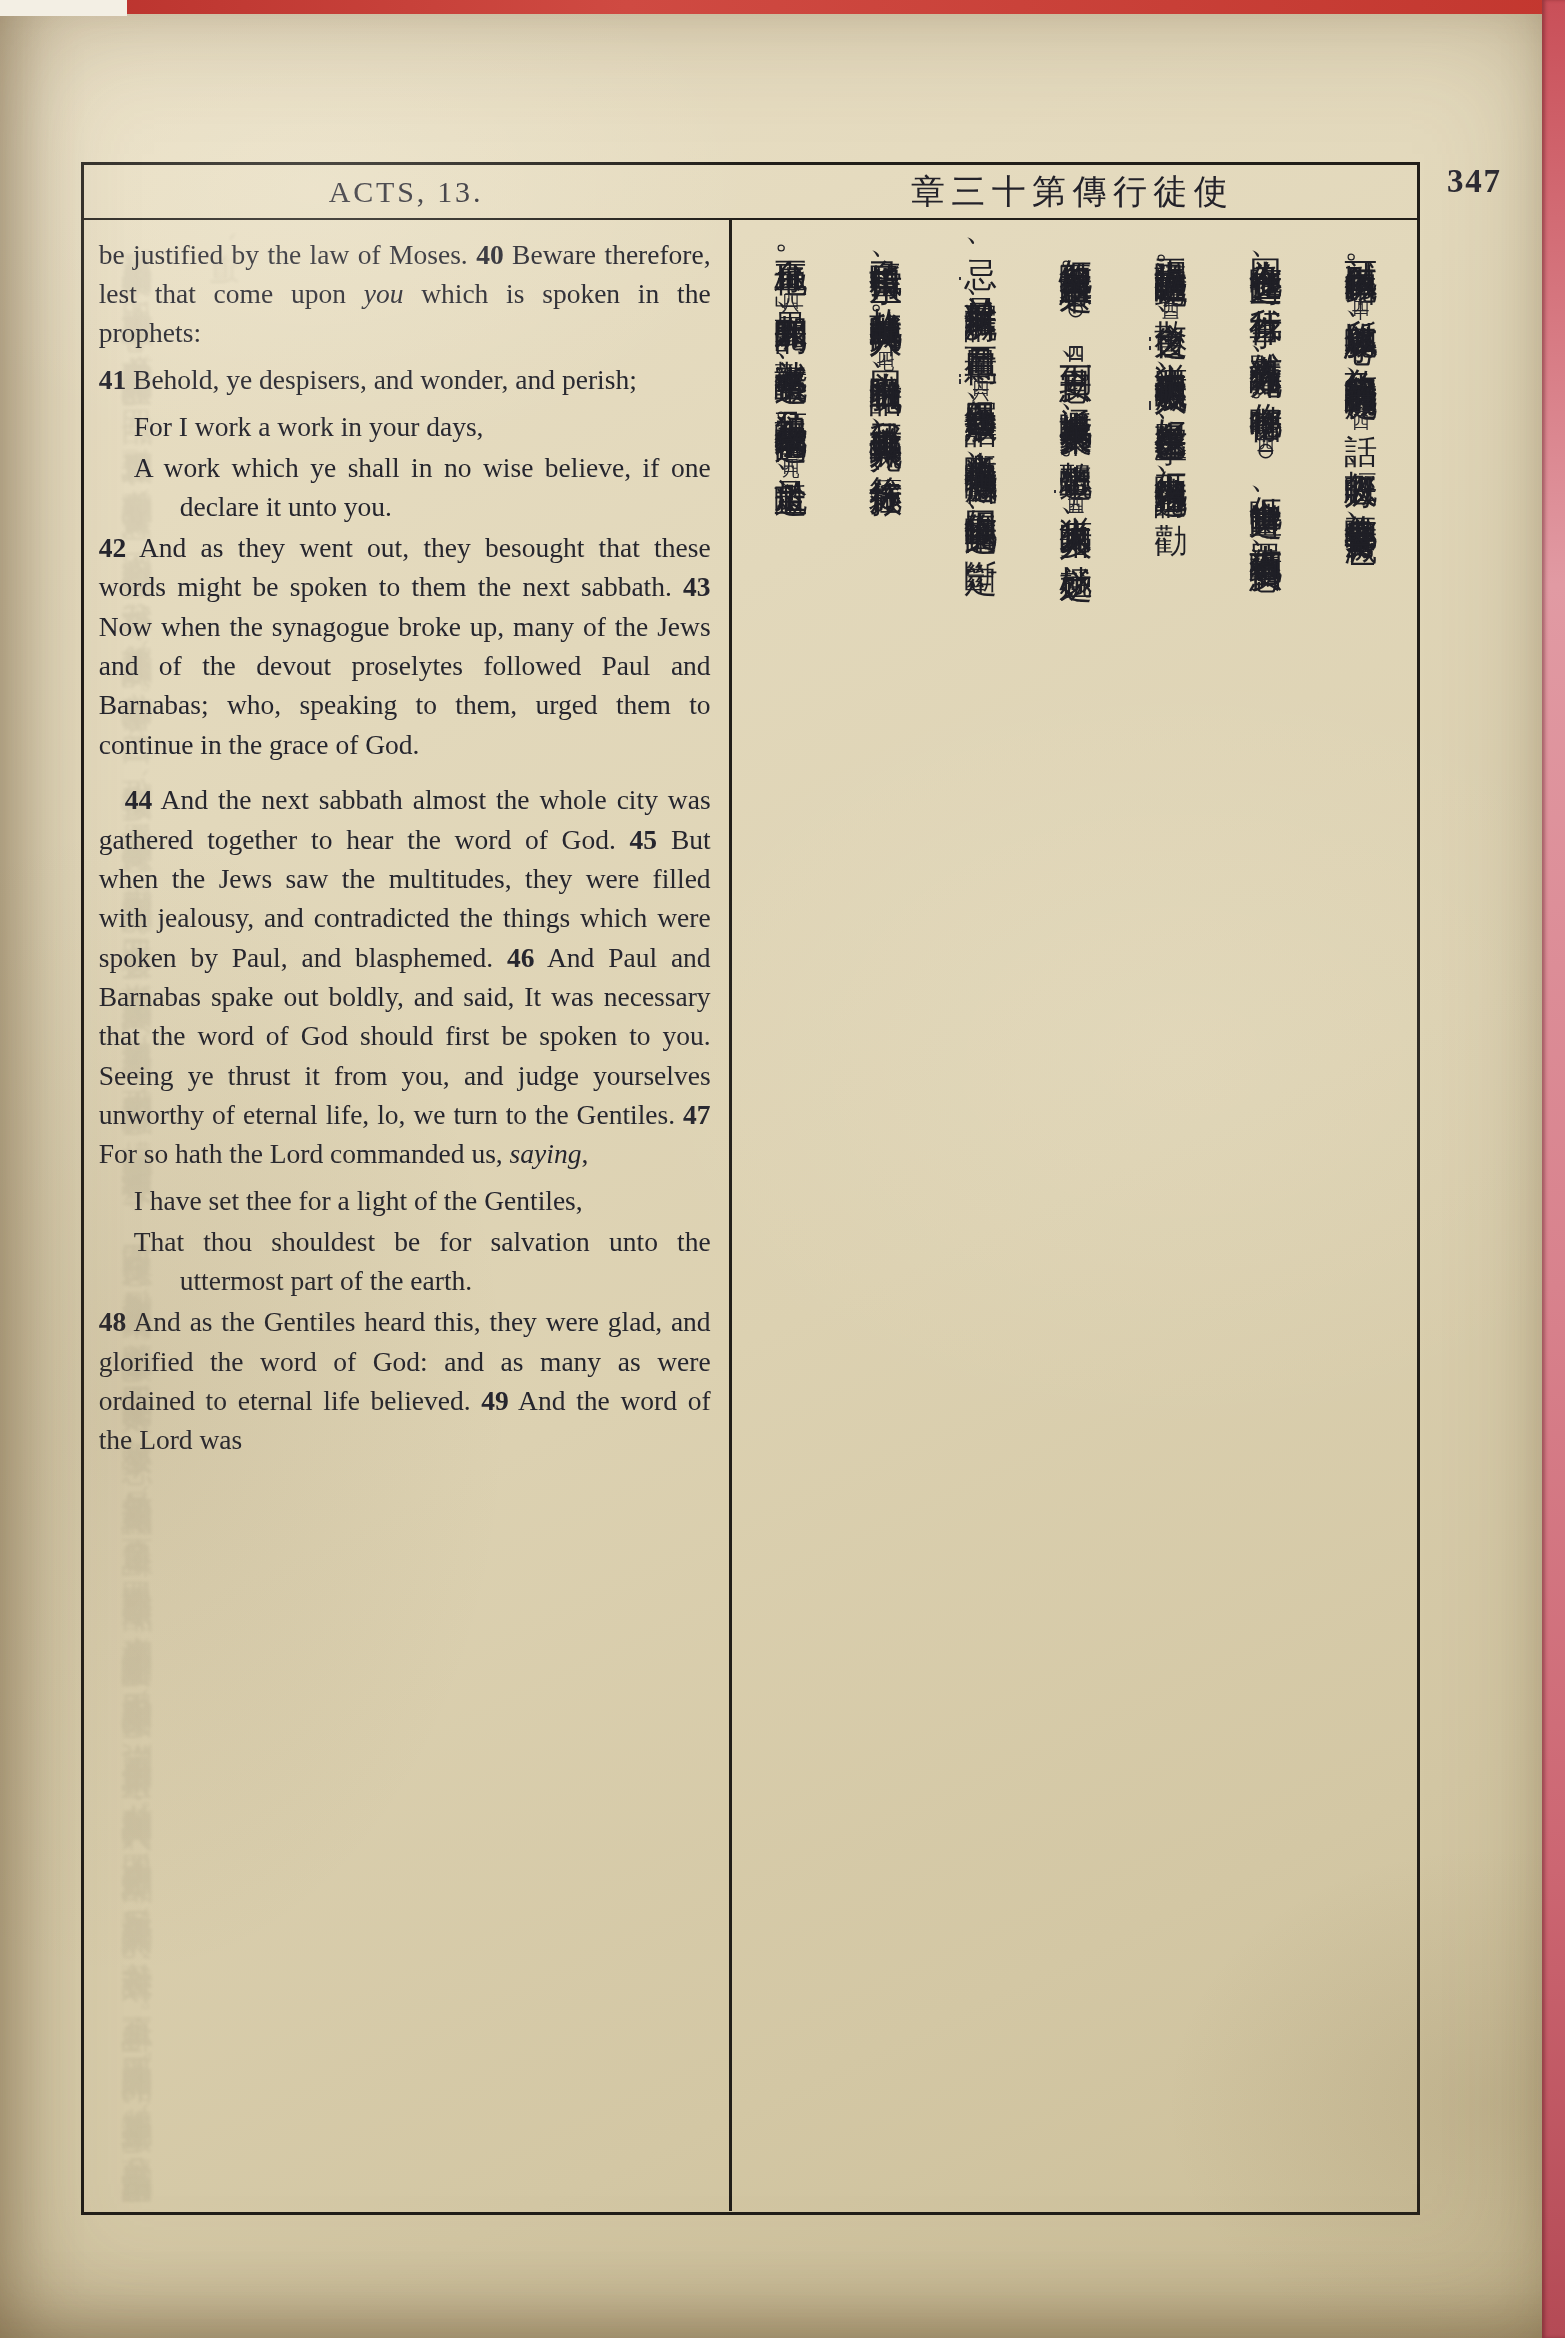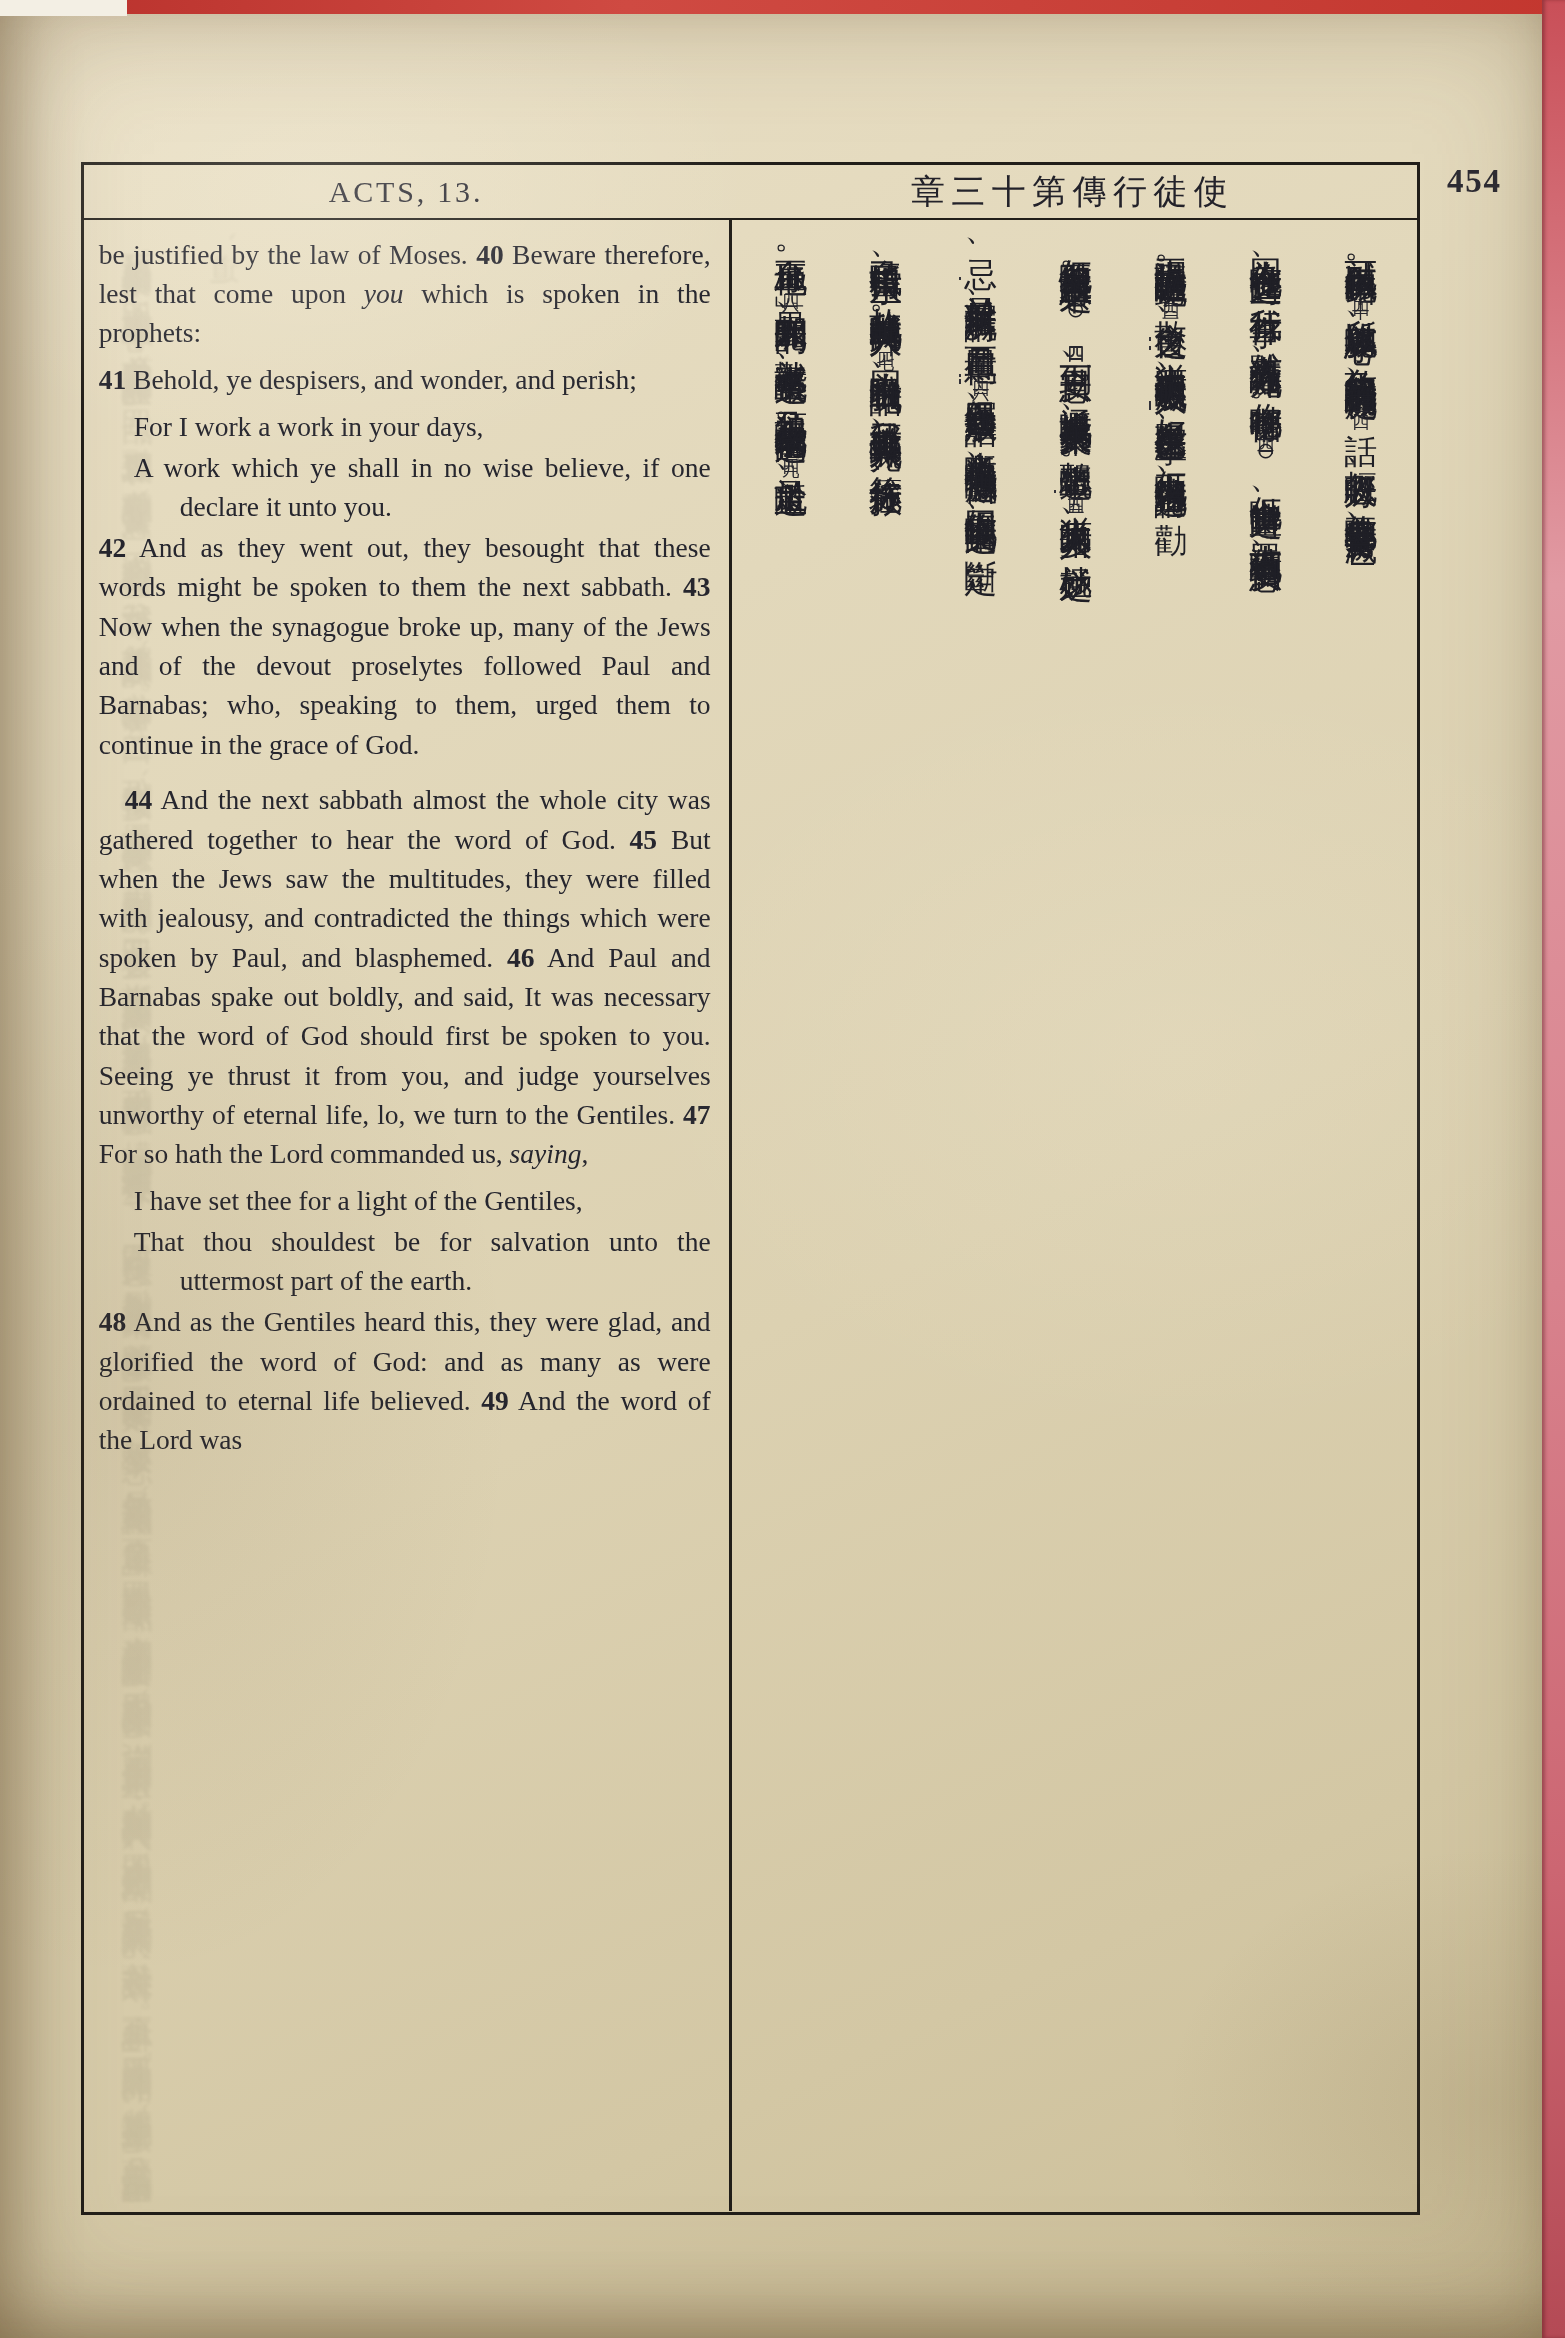--- a/index.html
+++ b/index.html
@@ -104,21 +104,21 @@
           <div class="vcol">因為你哋在世之時、我行一件事、雖然有人講過你哋知、你哋都唔信呀。<span class="vm">四二</span>○佢哋出會堂之時、眾人請佢哋到下個安息日、</div>
           <div class="vcol">再講呢的說話過佢哋聽。<span class="vm">四三</span>散會之後、<span class="pn">猶太</span>人共跟<span class="pn">猶太</span>教虔敬嘅人、好多跟從<span class="pn">保羅</span><span class="pn">巴拿巴</span>、佢哋兩人就對佢哋講道、勸</div>
           <div class="vcol">佢哋務要恆久在上帝恩典之中。○<span class="vm">四四</span>到下安息日、通城嘅人幾乎都來聚集、想聽上帝嘅道。<span class="vm">四五</span><span class="pn">猶太</span>人睇見咁多人、就極之妒</div>
           <div class="vcol">忌、於是反對<span class="pn">保羅</span>所講嘅、而且詈罵佢。<span class="vm">四六</span><span class="pn">保羅</span>共<span class="pn">巴拿巴</span>放胆話、上帝嘅道先傳過你哋係應當嘅、但因你哋丟棄呢的道、斷定</div>
           <div class="vcol">自己唔抵當得永生、故此我哋就轉向異邦人。<span class="vm">四七</span>因為主吩咐我哋話、「我已經立你做異邦人嘅光、等你施行拯救、</div>
           <div class="vcol">直至地極。」<span class="vm">四八</span>異邦人聽聞呢的、就歡喜讚美上帝嘅道、凡預定得永生嘅人都信呢的道。<span class="vm">四九</span>於是主嘅道、</div>
         </div>
     </div>
   </div>
 
-  <div class="page-num">454</div>
+  <div class="page-num">347</div>
 
   <div class="mottle"></div>
   <div class="vignette"></div>
   <div class="edge-top"></div>
   <div class="edge-corner"></div>
   <div class="edge-right"></div>
 </div>
 
 
 </body></html>

